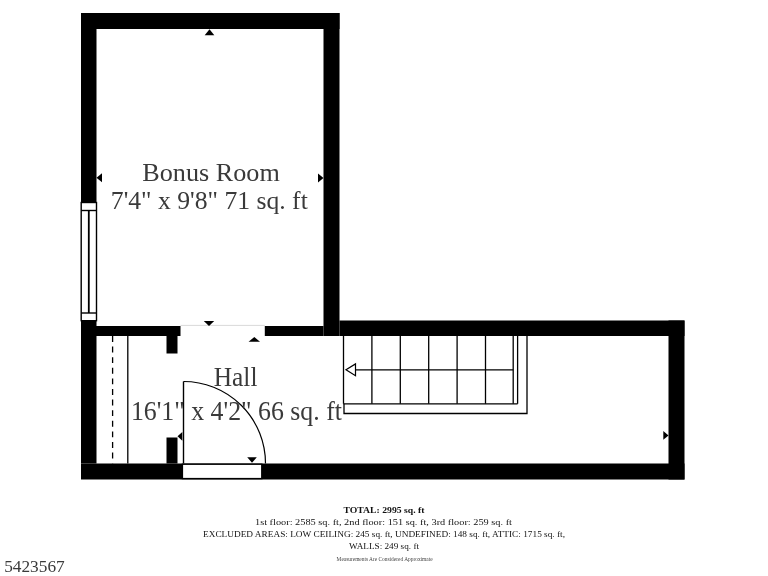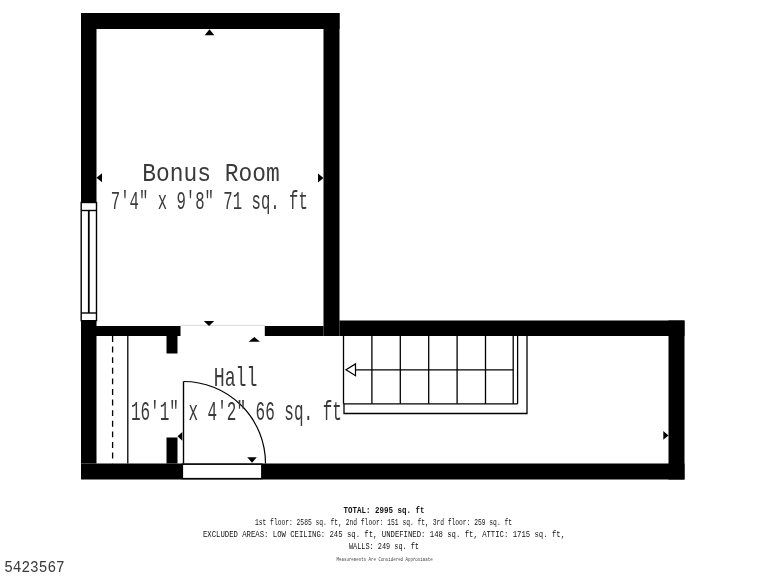--- a/index.html
+++ b/index.html
@@ -1,17 +1,17 @@
 <!DOCTYPE html>
 <html><head>
 <meta charset="utf-8">
 <style>
   html,body{margin:0;padding:0;background:#fff;}
   .page{position:relative;width:768px;height:576px;background:#fff;overflow:hidden;
-        font-family:Liberation Mono, monospace;}
+        font-family:Liberation Serif, serif;}
 </style>
 </head>
 <body>
 <div class="page">
 <svg width="768" height="576" viewBox="0 0 768 576">
 
   <rect x="0" y="0" width="768" height="576" fill="#ffffff"></rect>
 
   <rect x="81" y="13" width="258.5" height="16" fill="#000"></rect>
 

